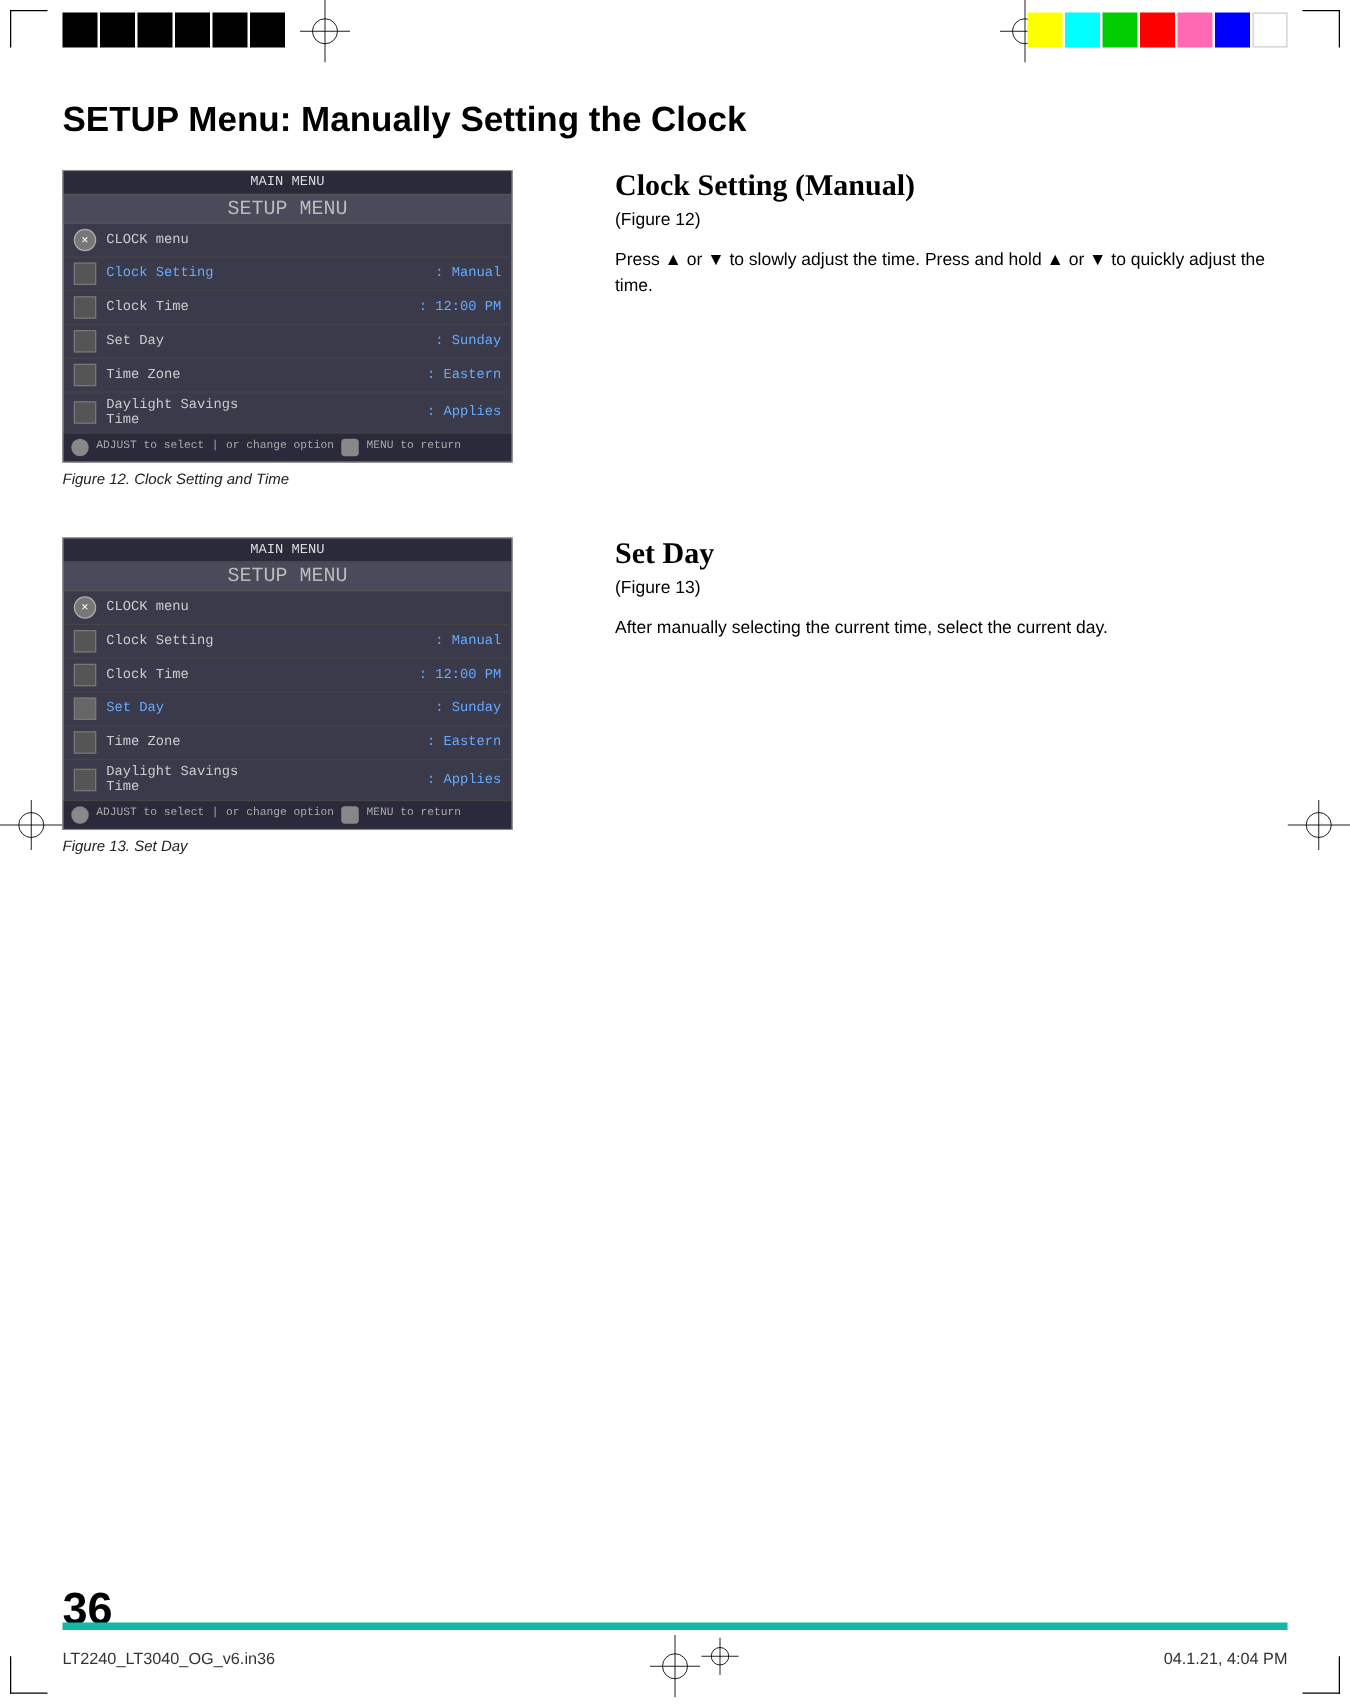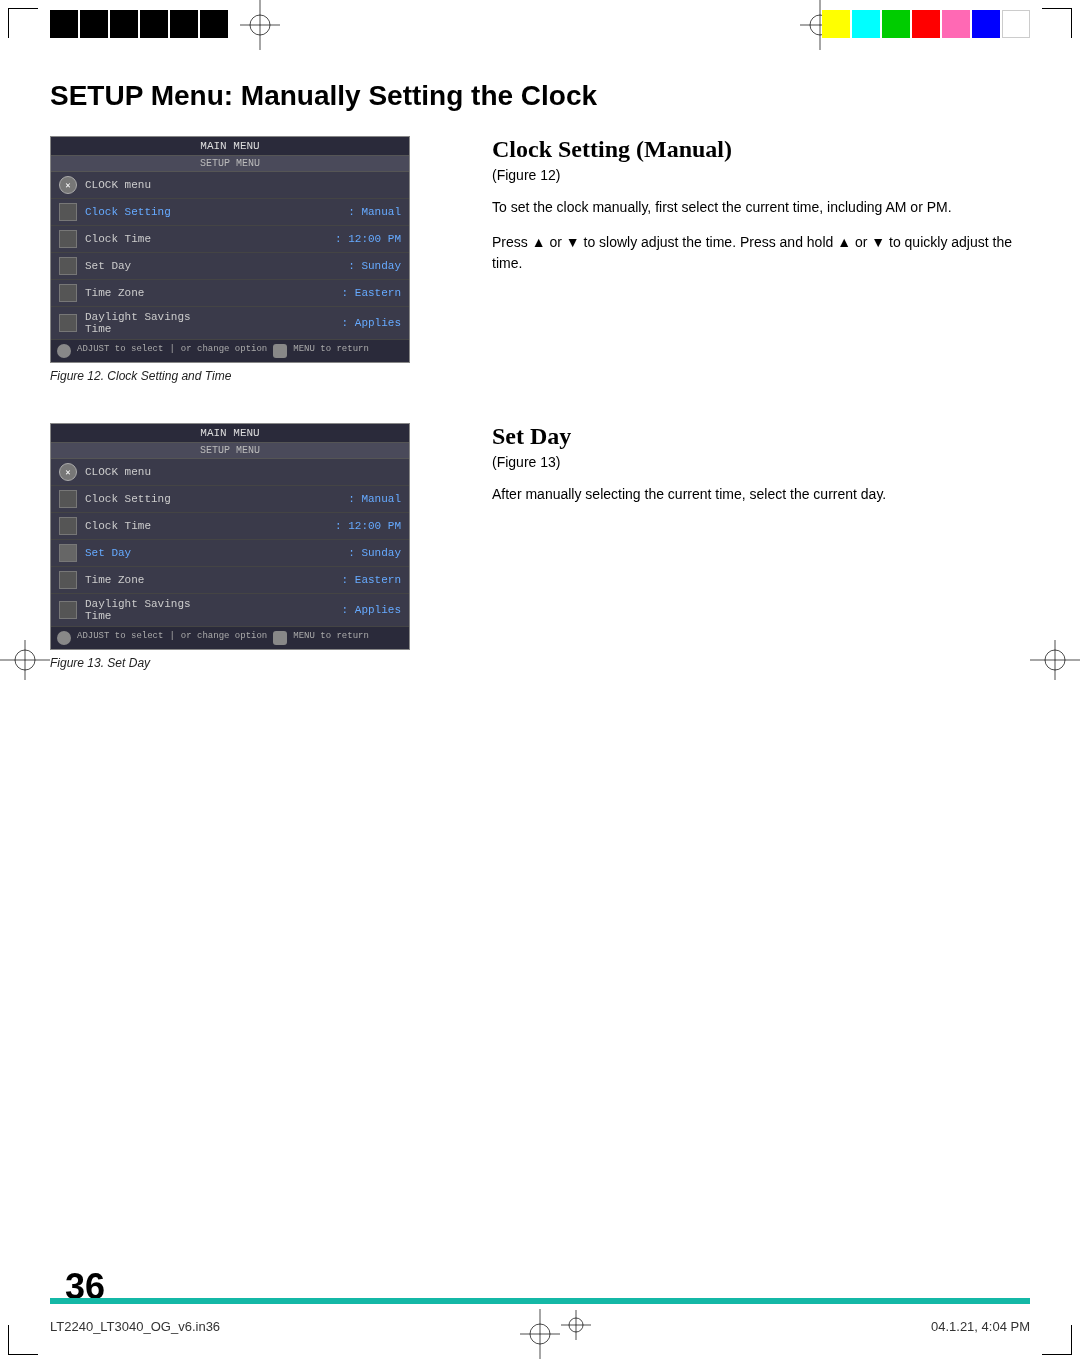--- a/index.html
+++ b/index.html
@@ -118,21 +118,21 @@
       padding: 3px 0;
       color: #ddd;
       font-size: 11px;
       border-bottom: 1px solid #555;
     }
     .menu-subheader {
       background: #4a4a5a;
       text-align: center;
       padding: 2px 0;
       color: #bbb;
-      font-size: 10px;
+      font-size: 16px;
       border-bottom: 1px solid #555;
     }
     .menu-item {
       display: flex;
       align-items: center;
       padding: 4px 8px;
       border-bottom: 1px solid #444;
       color: #ccc;
       font-size: 11px;
     }
@@ -198,21 +198,21 @@
       border-top: 6px solid #14b8a6;
       padding-top: 6px;
     }
 
     .page-number {
       font-size: 36px;
       font-weight: bold;
       font-family: Arial, Helvetica, sans-serif;
       position: absolute;
       bottom: 55px;
-      left: 65px;
+      left: 50px;
     }
   </style>
 </head>
 <body>
 
 <div class="corner-mark corner-tl"></div>
 <div class="corner-mark corner-tr"></div>
 <div class="corner-mark corner-bl"></div>
 <div class="corner-mark corner-br"></div>
 
@@ -315,21 +315,20 @@
           <span>or change option</span>
           <div class="menu-footer-icon" style="border-radius:3px;"></div>
           <span>MENU to return</span>
         </div>
       </div>
       <p class="figure-caption">Figure 12.  Clock Setting and Time</p>
     </div>
     <div class="col-right">
       <h2 class="section-heading">Clock Setting (Manual)</h2>
       <p class="figure-ref">(Figure 12)</p>
-      <p class="section-text">To set the clock manually, first select the current time, including AM or PM.</p>
       <p class="section-text">Press ▲ or ▼ to slowly adjust the time.  Press and hold ▲ or ▼ to quickly adjust the time.</p>
     </div>
   </div>
 
   <div class="two-col" style="margin-top: 30px;">
     <div class="col-left">
 
       <div class="menu-screenshot">
         <div class="menu-header">MAIN MENU</div>
         <div class="menu-subheader">SETUP MENU</div>

